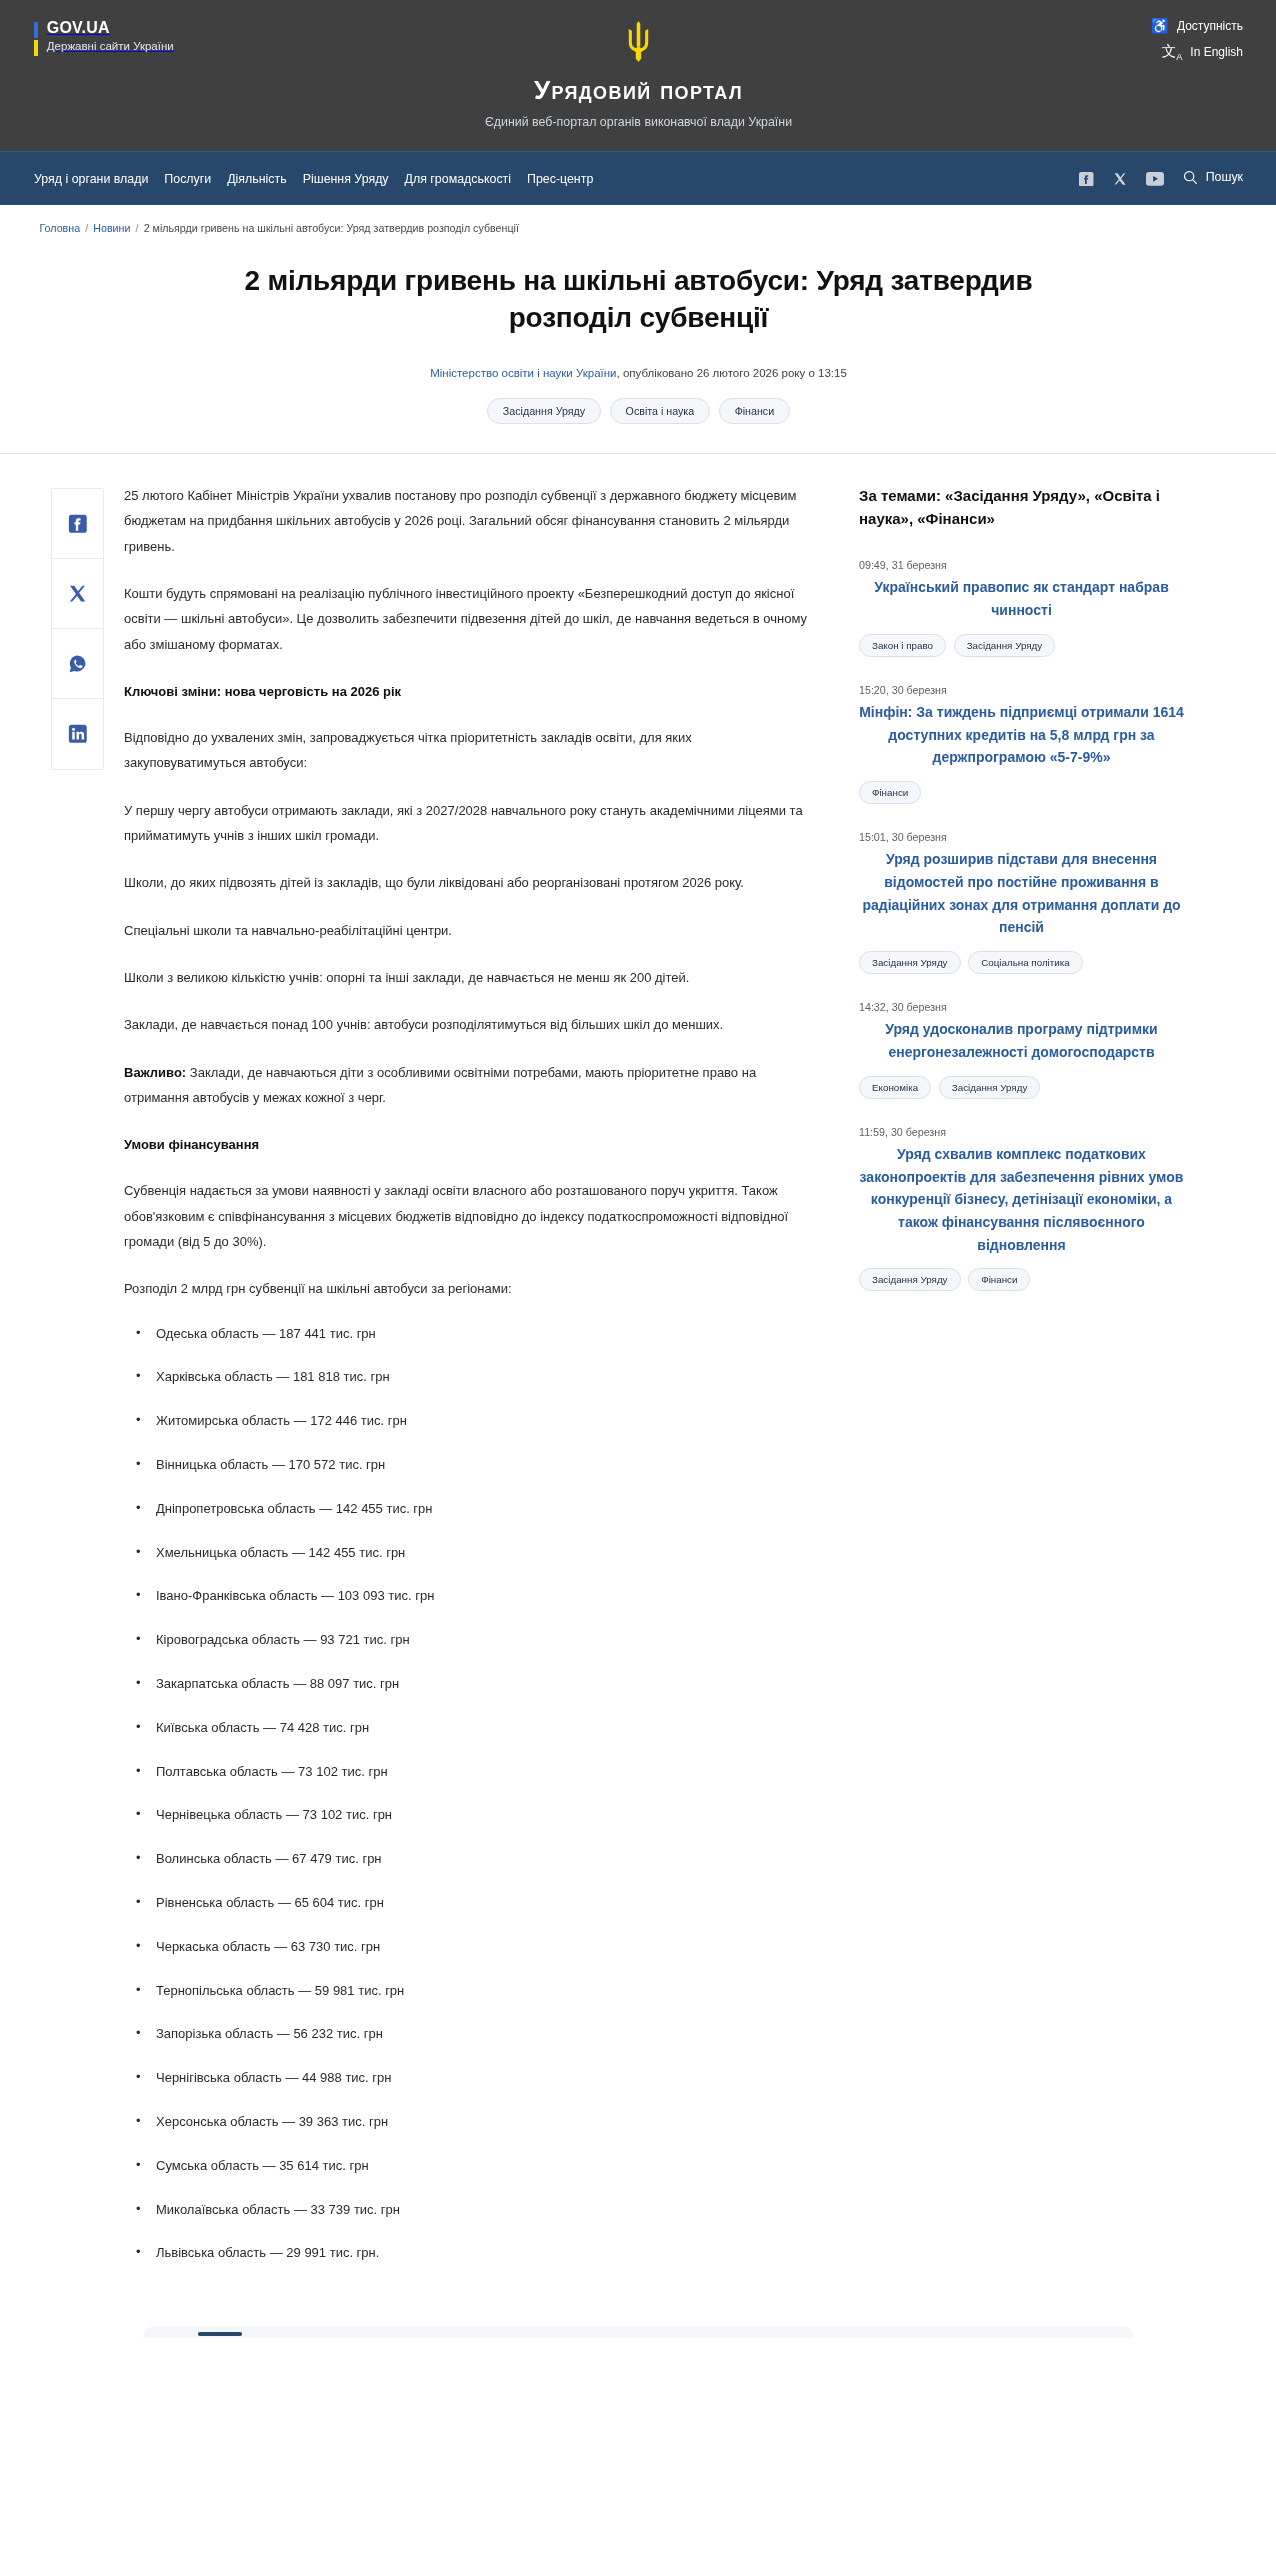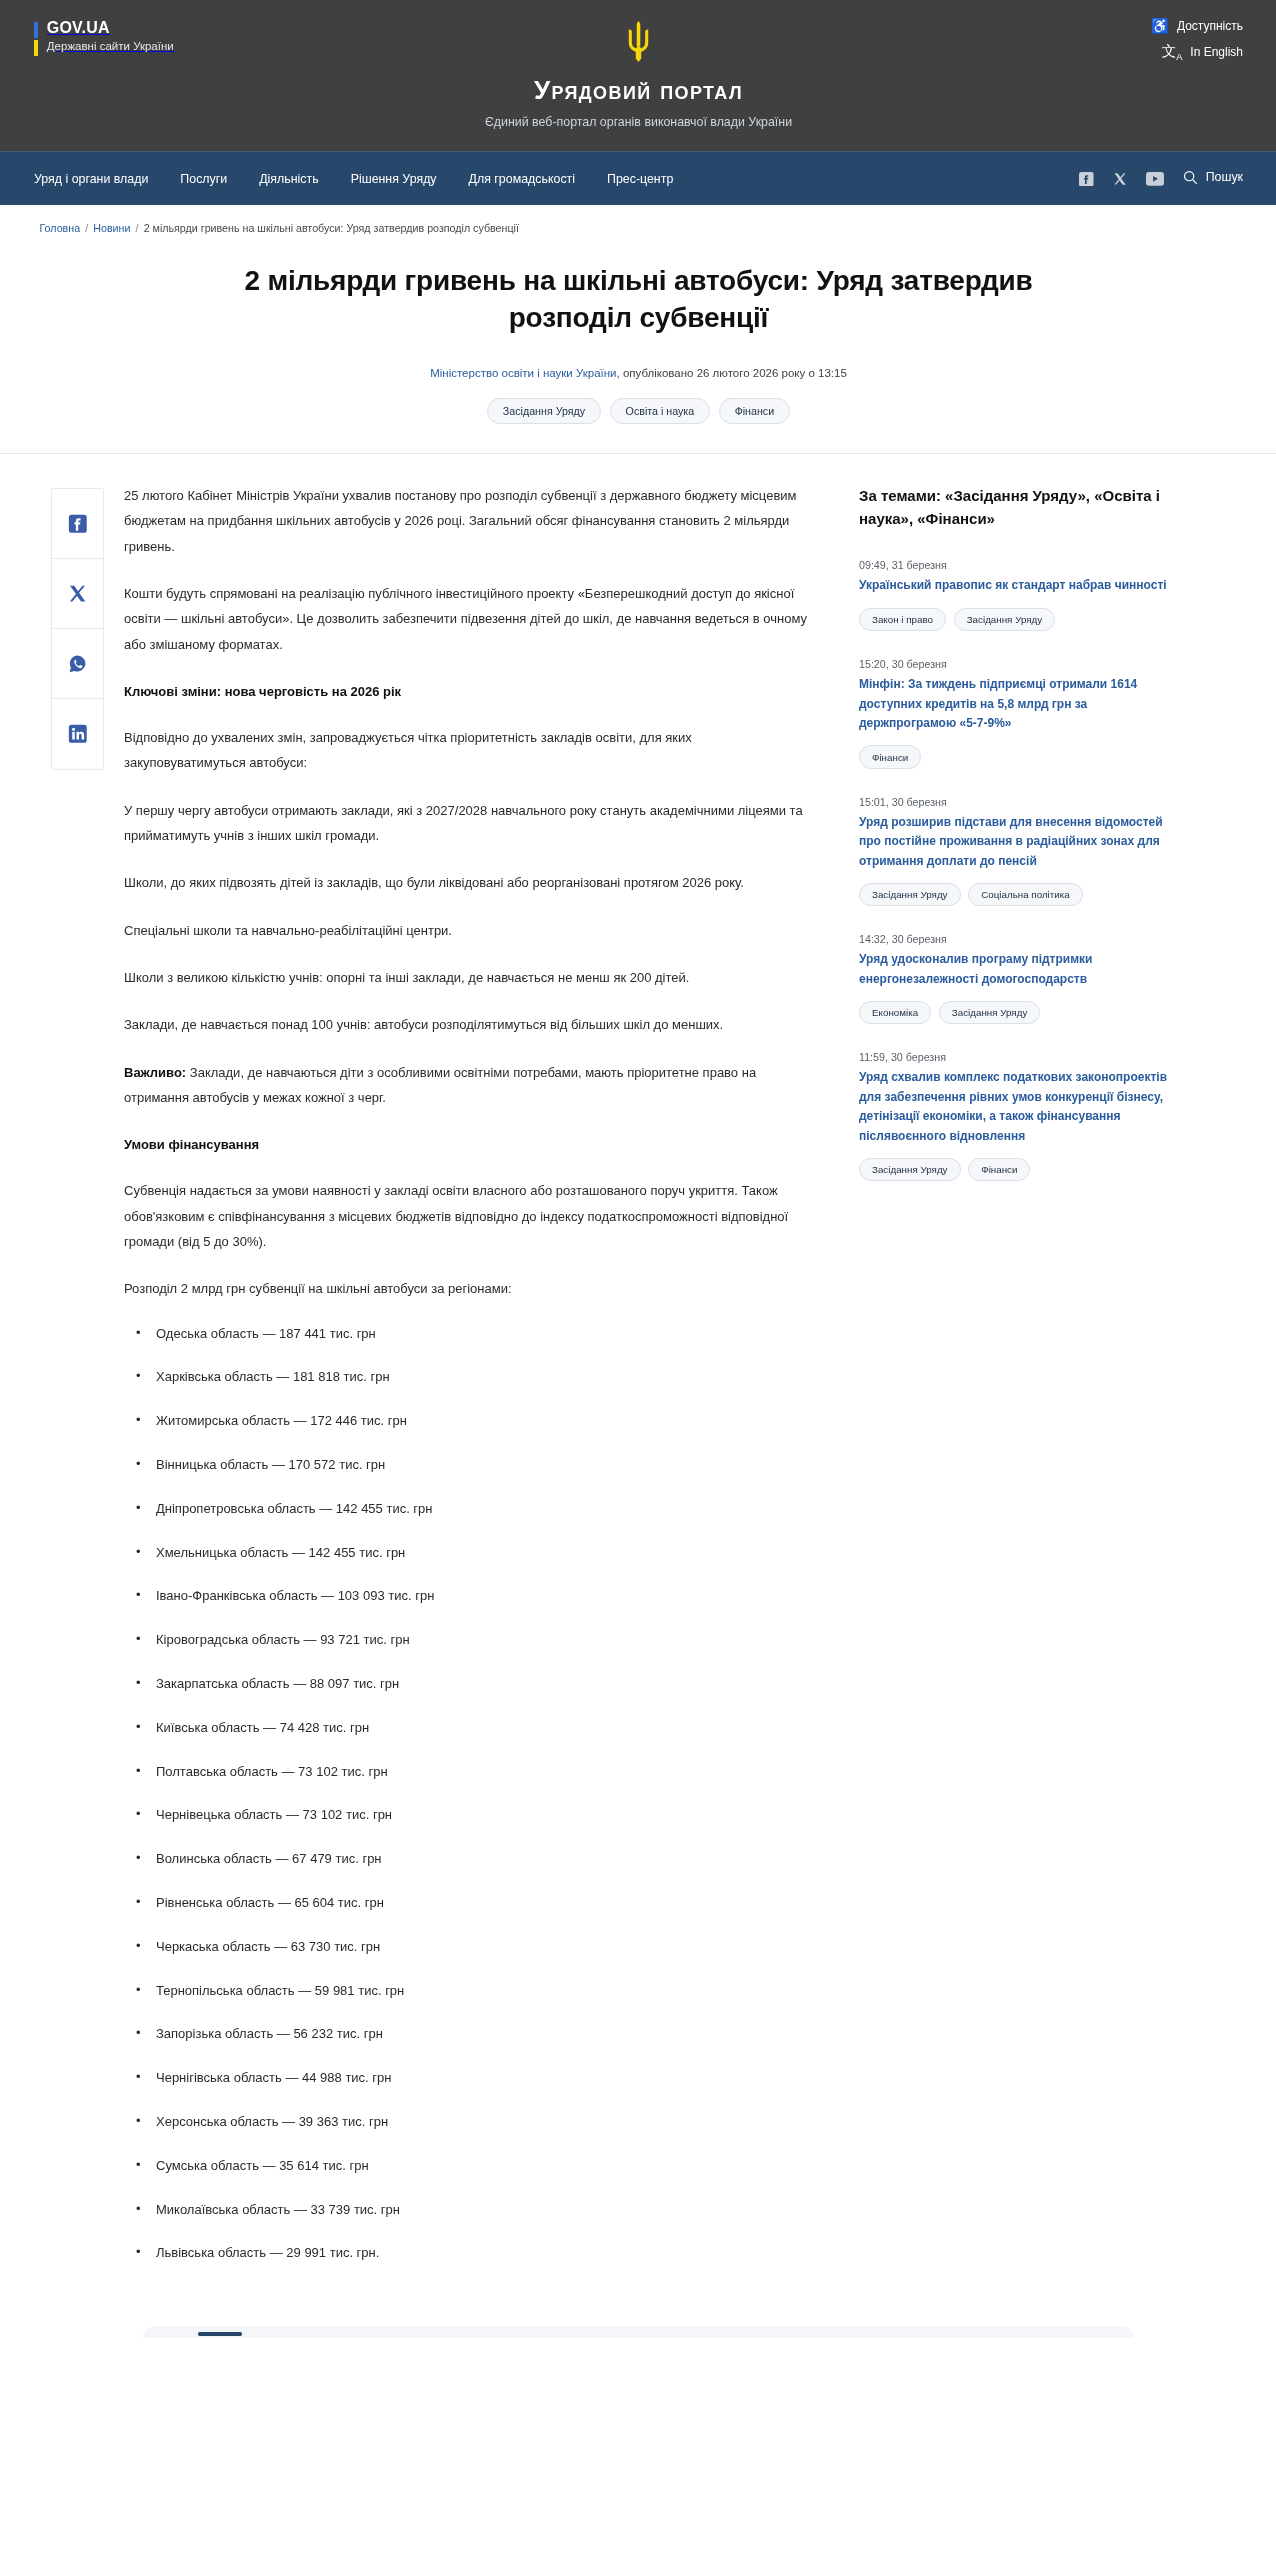--- a/index.html
+++ b/index.html
@@ -85,21 +85,21 @@
     background: #28486b;
     border-top: 0.9px solid rgba(255,255,255,.10);
   }
   .nav-inner {
     width: 1277px; margin: 0 auto;
     padding: 0 34px;
     height: 53px;
     display: flex;
     align-items: center;
   }
-  .nav-items { display: flex; align-items: flex-end; gap: 32px; }
+  .nav-items { display: flex; align-items: flex-end; gap: 16px; }
   .nav-link {
     color: #ffffff;
     font-size: 12.4px;
     text-decoration: none;
     white-space: nowrap;
     cursor: pointer;
   }
   .nav-right {
     margin-left: auto;
     display: flex;
@@ -213,27 +213,28 @@
   .side-head {
     font-size: 15px;
     font-weight: 700;
     color: #111;
     line-height: 1.52;
     margin-bottom: 29px;
   }
   .news-item { margin-bottom: 27px; }
   .news-time { font-size: 10.7px; color: #5a6068; margin-bottom: 5.1px; }
   .news-title {
-    font-size: 12px;
+    font-size: 14px;
     font-weight: 700;
     line-height: 1.62;
     color: #2b5c9e;
     text-decoration: none;
     display: block;
     cursor: pointer;
+    text-align: center;
   }
   .news-chips { display: flex; gap: 7.7px; flex-wrap: wrap; margin-top: 12px; }
   .news-chips .chip { font-size: 9.8px; padding: 5.1px 12px; }
 
   
   .bottom-peek {
     width: 1277px; margin: 39px auto 0 auto;
     padding: 0 34px;
   }
   .peek-card {

